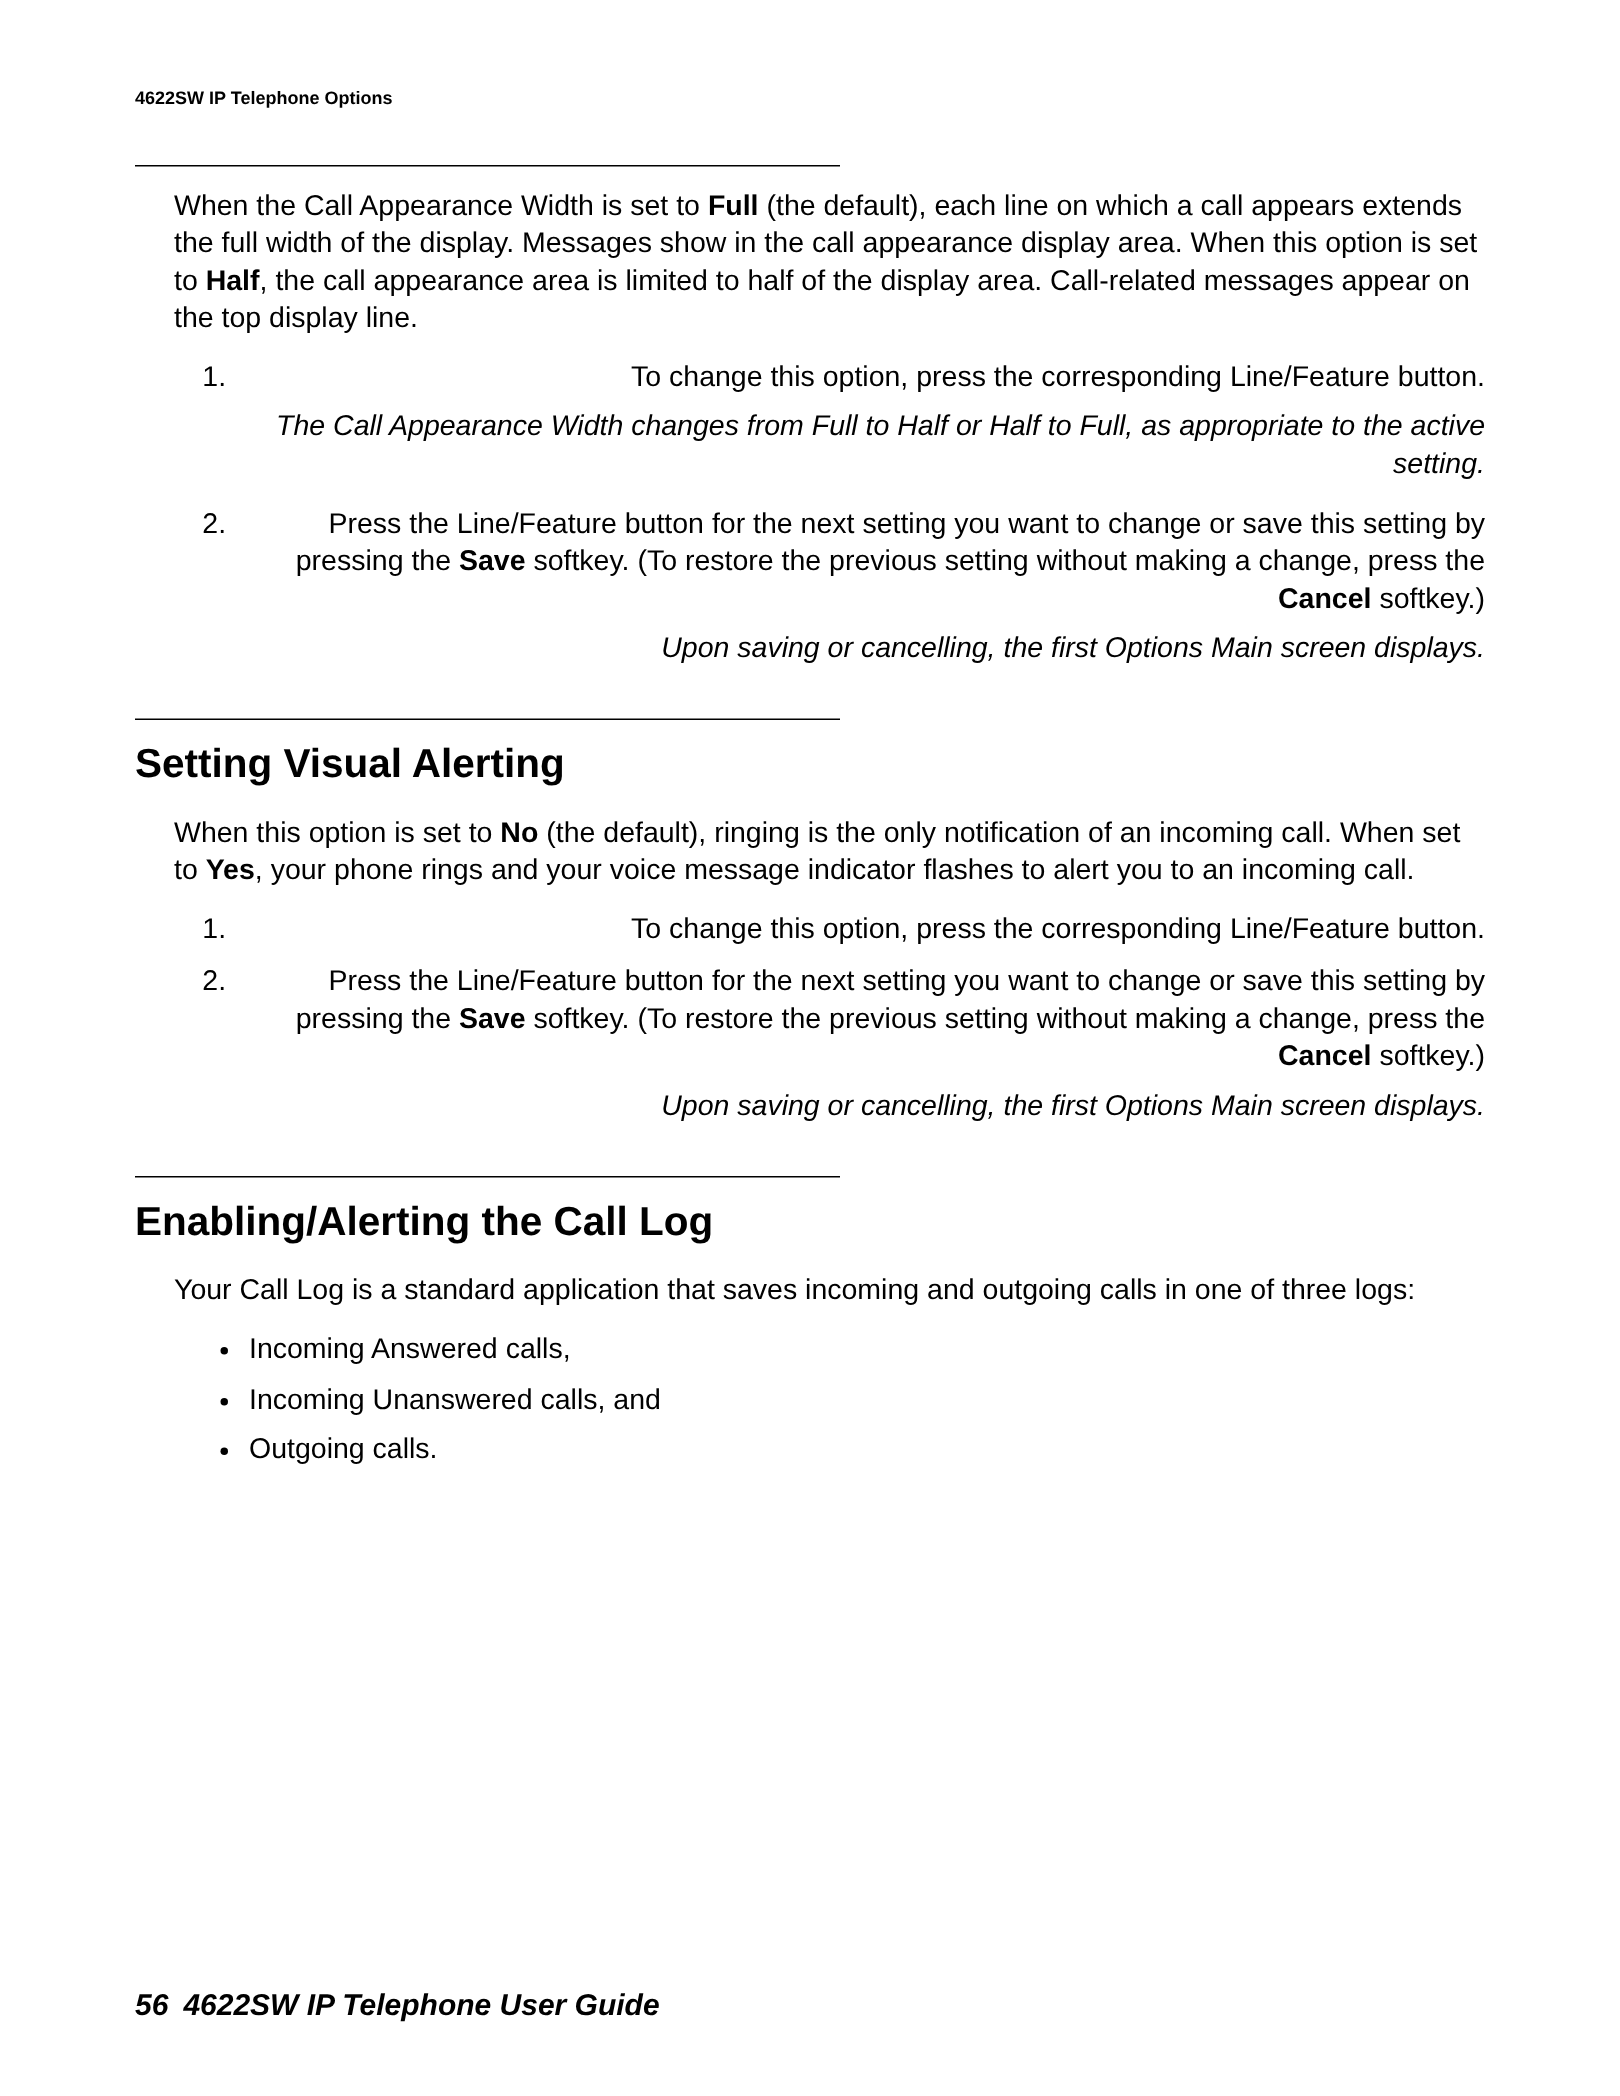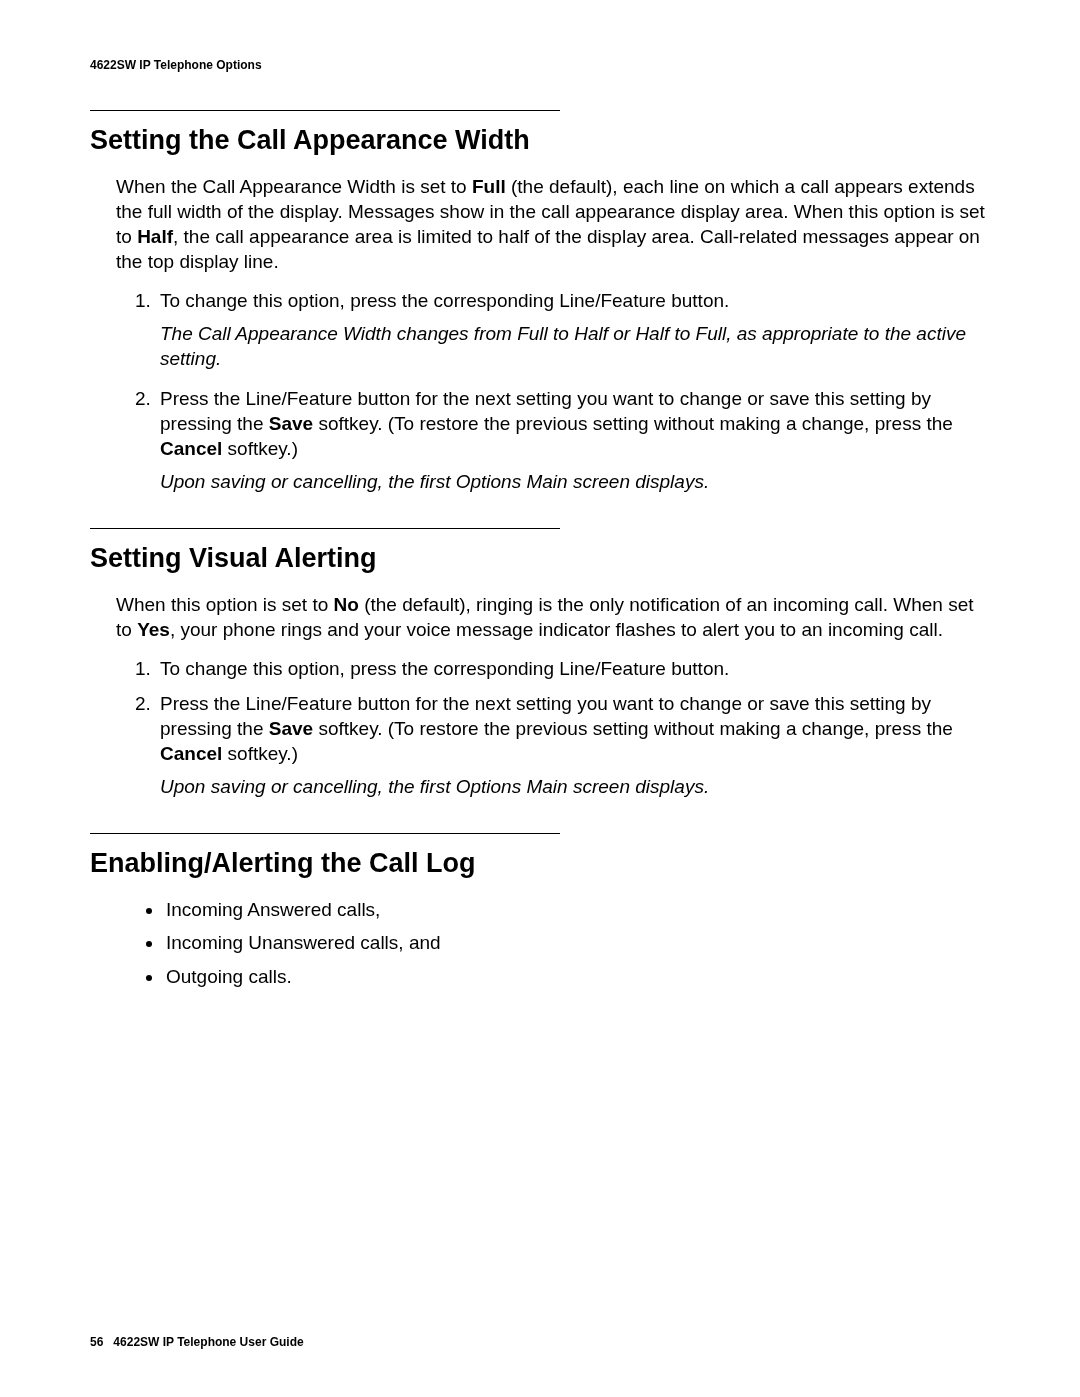--- a/index.html
+++ b/index.html
@@ -42,20 +42,21 @@
     margin-left: 26px;
     font-size: 19px;
     line-height: 1.32;
   }
   .para {
     margin: 0 0 14px 0;
   }
   ol.steps {
     margin: 0;
     padding-left: 40px;
+    text-align: right;
   }
   ol.steps > li {
     margin-bottom: 10px;
     padding-left: 4px;
   }
   .step-result {
     font-style: italic;
     margin: 8px 0 14px 0;
   }
   ul.bullets {
@@ -65,35 +66,35 @@
   }
   ul.bullets > li {
     margin-bottom: 8px;
     padding-left: 2px;
   }
   .b { font-weight: bold; }
   .footer {
     position: absolute;
     left: 90px;
     bottom: 48px;
-    font-size: 12px;
+    font-size: 20px;
     font-weight: bold;
+    font-style: italic;
   }
   .footer .pn { margin-right: 10px; }
 </style>
 </head>
 <body>
 
 <div class="page">
 
   <div class="running-header">4622SW IP Telephone Options</div>
 
   <div class="section">
     <hr class="rule">
-    <h2 class="section-heading">Setting the Call Appearance Width</h2>
     <div class="body-block">
       <p class="para">
         <span>When the Call Appearance Width is set to </span><span class="b">Full</span><span> (the default), each line on which a call appears extends the full width of the display. Messages show in the call appearance display area. When this option is set to </span><span class="b">Half</span><span>, the call appearance area is limited to half of the display area. Call-related messages appear on the top display line.</span>
       </p>
       <ol class="steps">
         <li>
           <span>To change this option, press the corresponding Line/Feature button.</span>
           <div class="step-result">The Call Appearance Width changes from Full to Half or Half to Full, as appropriate to the active setting.</div>
         </li>
         <li>
@@ -120,20 +121,21 @@
           <div class="step-result">Upon saving or cancelling, the first Options Main screen displays.</div>
         </li>
       </ol>
     </div>
   </div>
 
   <div class="section">
     <hr class="rule">
     <h2 class="section-heading">Enabling/Alerting the Call Log</h2>
     <div class="body-block">
+      <p class="para">Your Call Log is a standard application that saves incoming and outgoing calls in one of three logs:</p>
       <ul class="bullets">
         <li>Incoming Answered calls,</li>
         <li>Incoming Unanswered calls, and</li>
         <li>Outgoing calls.</li>
       </ul>
     </div>
   </div>
 
   <div class="footer">
     <span class="pn">56</span><span>4622SW IP Telephone User Guide</span>

